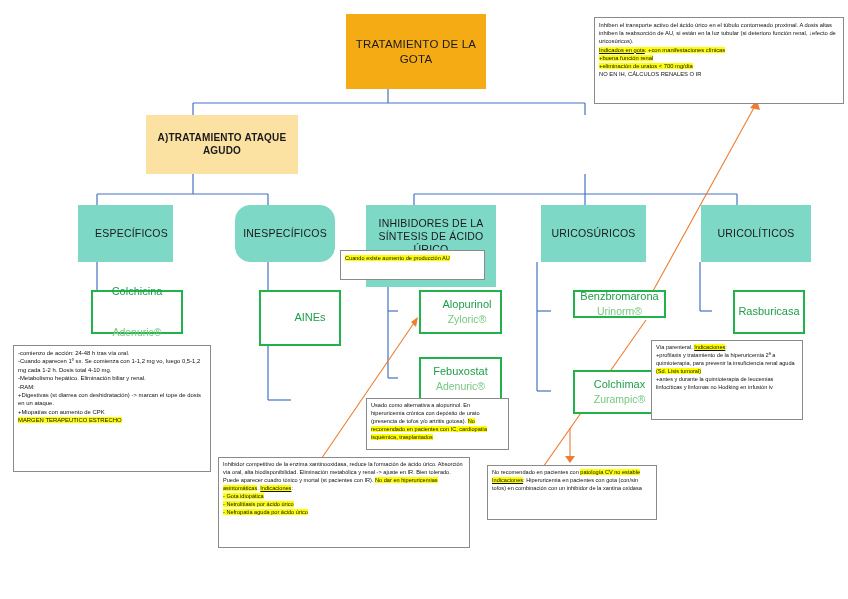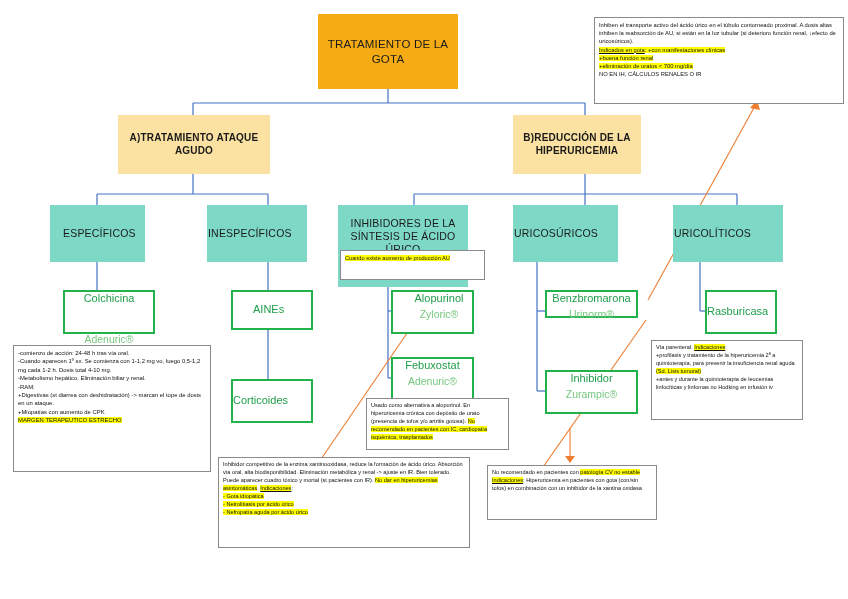--- a/index.html
+++ b/index.html
@@ -1,20 +1,20 @@
 <!DOCTYPE html>
 <html><head>
 <meta charset="utf-8">
 <style>
   html,body{margin:0;padding:0;background:#ffffff;}
   body{width:848px;height:599px;position:relative;overflow:hidden;
        font-family:"Liberation Sans","DejaVu Sans",sans-serif;color:#111;}
   #canvas{position:absolute;left:0;top:0;width:848px;height:599px;}
   .node{position:absolute;box-sizing:border-box;display:flex;align-items:center;
-        justify-content:flex-start;text-align:center;line-height:1.25;}
+        justify-content:center;text-align:center;line-height:1.25;margin-left:28px;}
   .gold{background:#f5ac14;border:1px solid #f5ac14;color:#1a1a1a;
         font-size:11.5px;font-weight:400;letter-spacing:.2px;}
   .cream{background:#fbe2a2;border:1px solid #fbe2a2;color:#1a1a1a;
          font-size:10px;letter-spacing:.2px;font-weight:bold;}
   .teal{background:#7dd8c6;border:1px solid #7dd8c6;color:#1a1a1a;
         font-size:10.5px;letter-spacing:.2px;}
   .drug{background:#ffffff;border:2px solid #22b24c;color:#1f9e4a;font-size:11px;}
   .drug .brand{color:#76c77f;display:block;font-size:10.5px;margin-top:2px;}
   .note{position:absolute;box-sizing:border-box;background:#ffffff;
         border:1px solid #8a8a8a;color:#111;font-size:5.6px;line-height:1.42;
@@ -84,28 +84,25 @@
   </svg>
 
   <div class="node gold" style="left:318px;top:14px;width:140px;height:75px;">
     <span class="lbl">TRATAMIENTO DE LA GOTA</span>
   </div>
 
   <div class="node cream" style="left:118px;top:115px;width:152px;height:59px;">
     <span class="lbl">A)TRATAMIENTO ATAQUE AGUDO</span>
   </div>
 
-  <div class="node cream" style="left:513px;top:115px;width:128px;height:59px;">
-    <span class="lbl">B)REDUCCIÓN DE LA HIPERURICEMIA</span>
-  </div>
 
   <div class="node teal" style="left:50px;top:205px;width:95px;height:57px;padding-left:12px;">
     <span class="lbl">ESPECÍFICOS</span>
   </div>
-  <div class="node teal" style="left:207px;top:205px;width:100px;height:57px;">
+  <div class="node teal" style="left:207px;top:205px;width:100px;height:57px;border-radius:15px;">
     <span class="lbl">INESPECÍFICOS</span>
   </div>
   <div class="node teal" style="left:338px;top:205px;width:130px;height:82px;align-items:flex-start;padding-top:11px;">
     <span class="lbl">INHIBIDORES DE LA SÍNTESIS DE ÁCIDO ÚRICO</span>
   </div>
   <div class="node teal" style="left:513px;top:205px;width:105px;height:57px;">
     <span class="lbl">URICOSÚRICOS</span>
   </div>
   <div class="node teal" style="left:673px;top:205px;width:110px;height:57px;">
     <span class="lbl">URICOLÍTICOS</span>
@@ -113,45 +110,42 @@
 
   <div class="note" style="left:340px;top:250px;width:145px;height:30px;padding:4px 4px;">
     <span class="hl">Cuando existe aumento de producción AU</span>
   </div>
 
   <div class="node drug" style="left:63px;top:290px;width:92px;height:44px;flex-direction:column;gap:25px;">
     <span>Colchicina</span>
     <span class="brand">Adenuric®</span>
   </div>
 
-  <div class="node drug" style="left:231px;top:290px;width:82px;height:40px;padding-left:20px;">
+  <div class="node drug" style="left:231px;top:290px;width:82px;height:56px;padding-left:20px;">
     <span>AINEs</span>
   </div>
 
-  <div class="node drug" style="left:231px;top:379px;width:82px;height:44px;">
-    <span>Corticoides</span>
-  </div>
 
   <div class="node drug" style="left:391px;top:290px;width:83px;height:44px;flex-direction:column;padding-left:13px;">
     <span>Alopurinol</span>
     <span class="brand">Zyloric®</span>
   </div>
 
   <div class="node drug" style="left:391px;top:357px;width:83px;height:44px;flex-direction:column;">
     <span>Febuxostat</span>
     <span class="brand">Adenuric®</span>
   </div>
 
   <div class="node drug" style="left:545px;top:290px;width:93px;height:28px;flex-direction:column;">
     <span>Benzbromarona</span>
     <span class="brand">Urinorm®</span>
   </div>
 
   <div class="node drug" style="left:545px;top:370px;width:93px;height:44px;flex-direction:column;">
-    <span>Inhibidor</span>
+    <span>Colchimax</span>
     <span class="brand">Zurampic®</span>
   </div>
 
   <div class="node drug" style="left:705px;top:290px;width:72px;height:44px;">
     <span>Rasburicasa</span>
   </div>
 
   <div class="note noteTop" style="left:594px;top:17px;width:250px;height:87px;">
     <span>Inhiben el transporte activo del ácido úrico en el túbulo contorneado proximal. A dosis altas inhiben la reabsorción de AU, si están en la luz tubular (si deterioro función renal, ↓efecto de uricosúricos).</span><br>
     <span class="hl ul">Indicados en gota</span><span class="hl">: +con manifestaciones clínicas</span><br>

